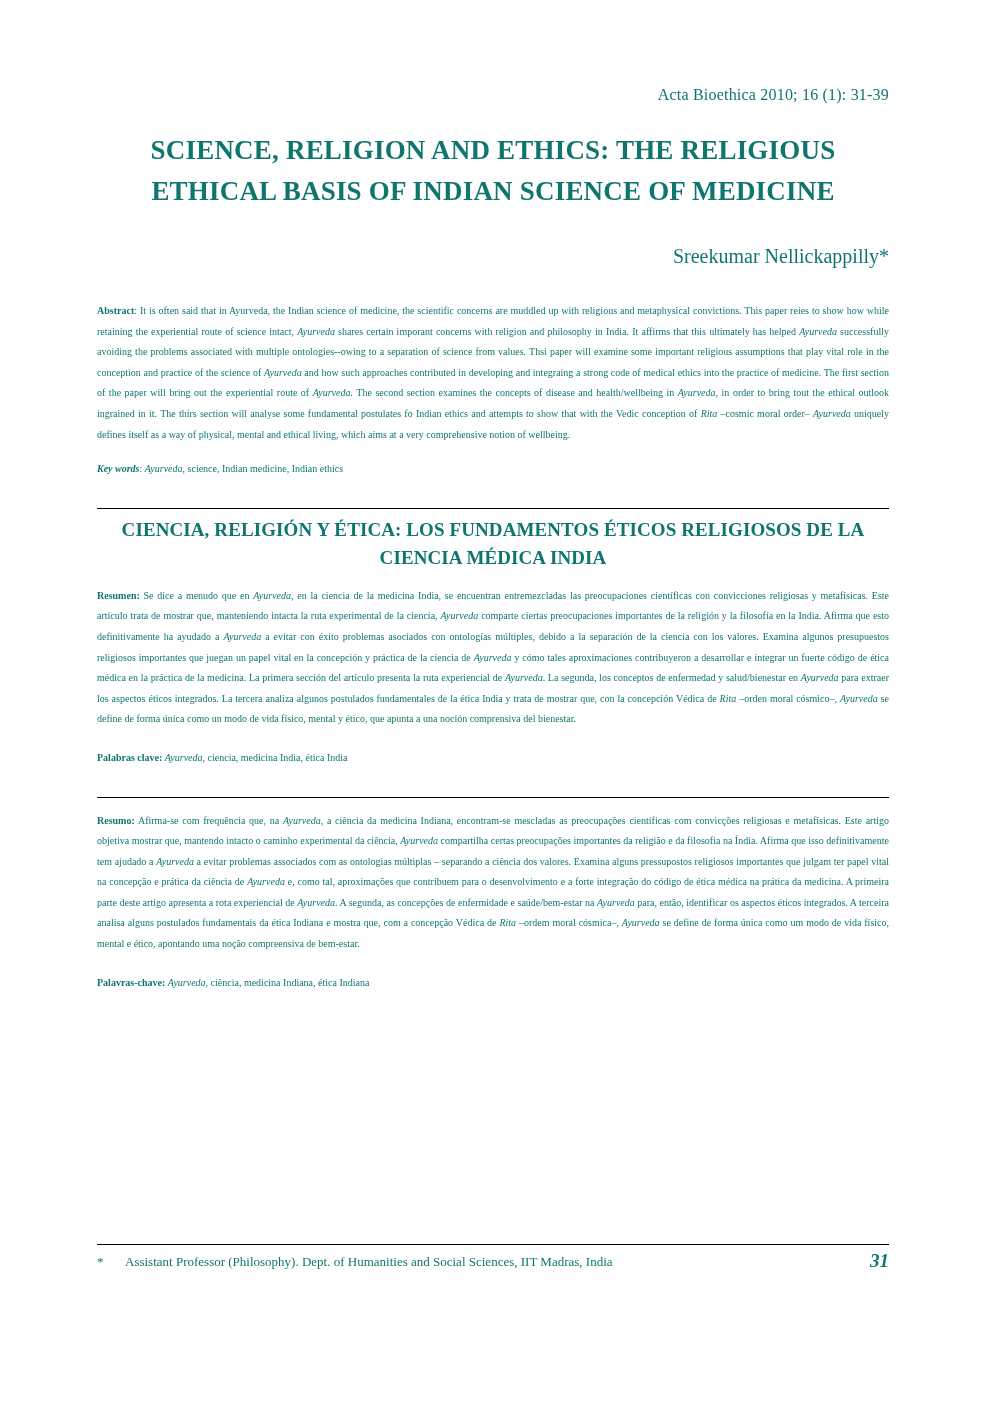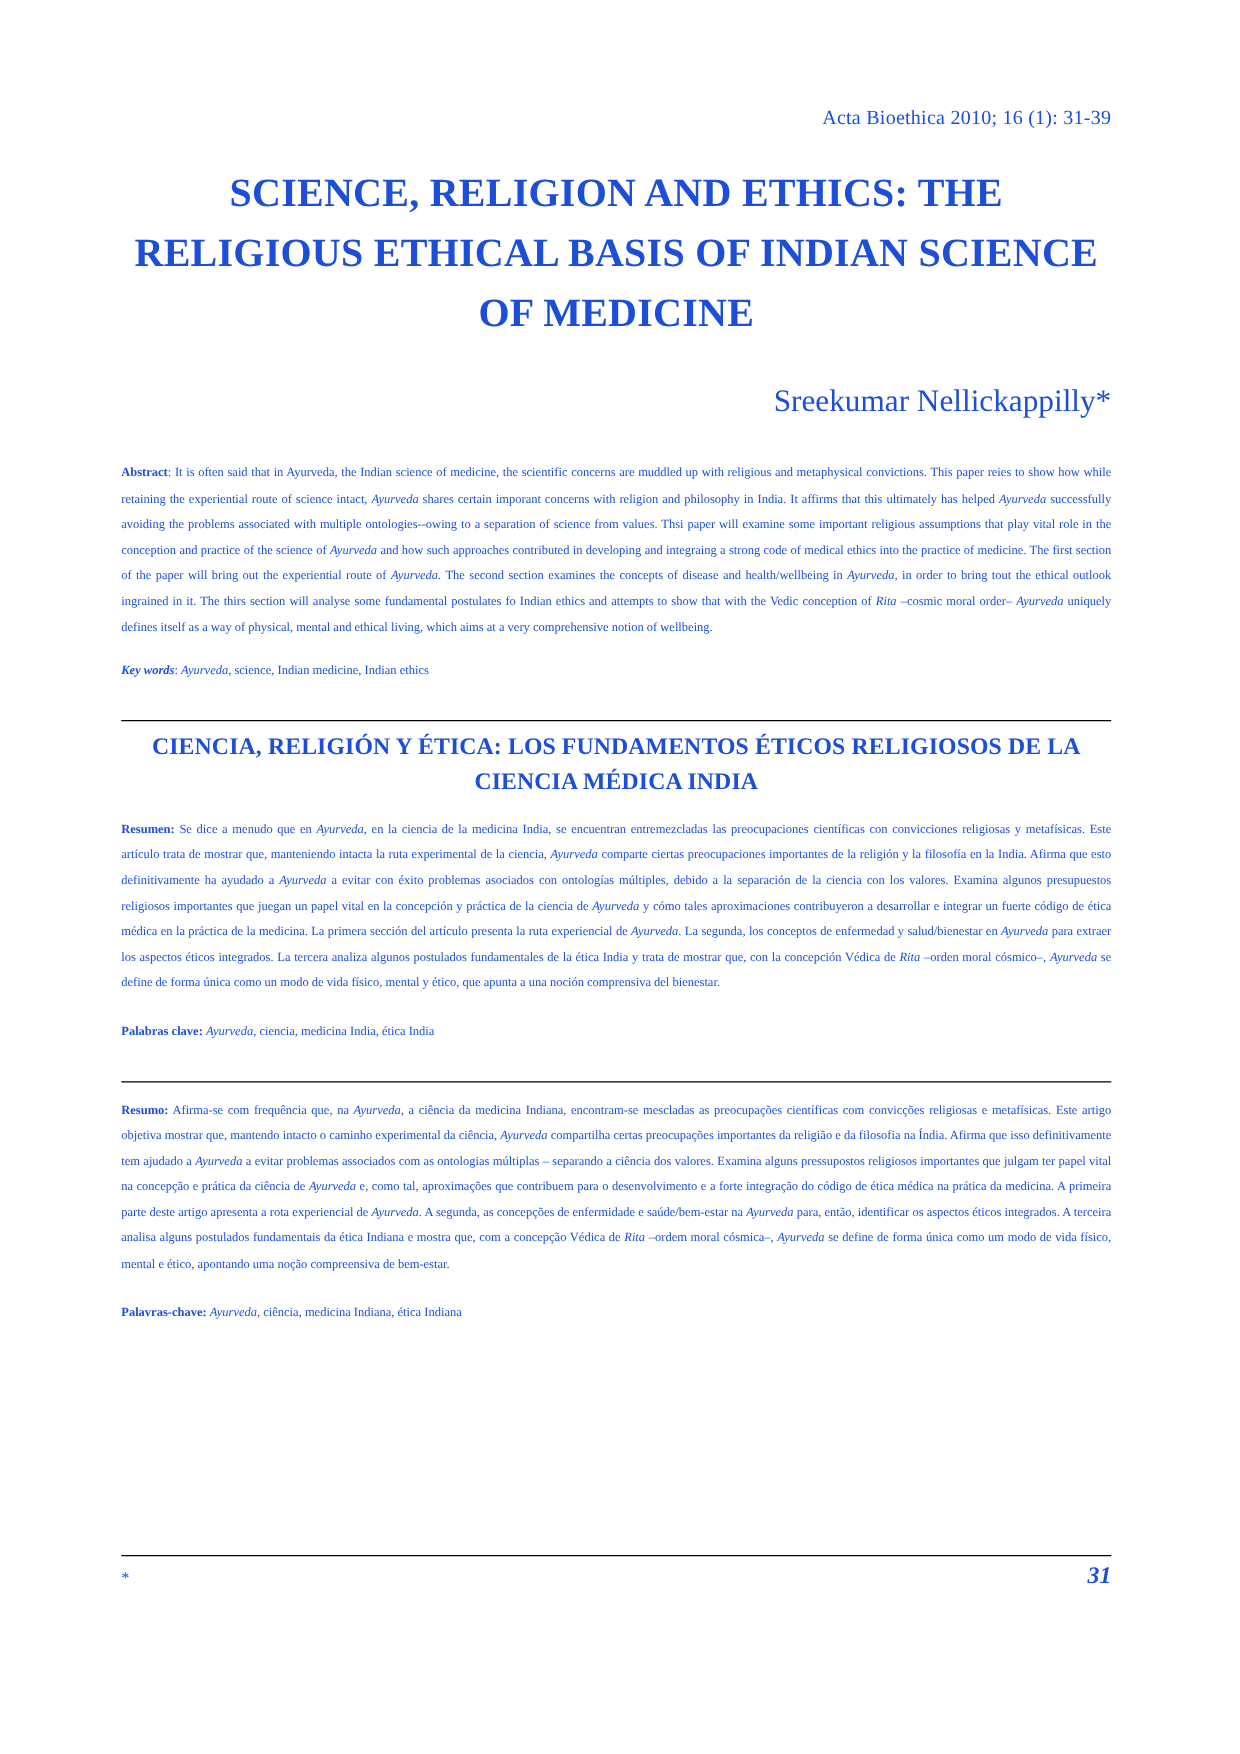--- a/index.html
+++ b/index.html
@@ -1,43 +1,43 @@
 <!DOCTYPE html>
 <html><head>
 <meta charset="utf-8">
 <style>
   html, body { margin: 0; padding: 0; background: #ffffff; }
   .page {
     position: relative;
     width: 984px;
     height: 1403px;
     background: #ffffff;
-    color: #1d4ed8;
+    color: #0f766e;
     font-family: "Liberation Serif", serif;
     overflow: hidden;
   }
   .content { margin-left: 97px; margin-right: 95px; }
   .journal-header {
     padding-top: 86px;
     text-align: right;
     font-size: 16px;
     letter-spacing: 0.2px;
   }
   .article-title {
     margin: 26px 0 0 0;
-    font-size: 32px;
+    font-size: 27px;
     font-weight: bold;
     text-align: center;
     line-height: 1.5;
     letter-spacing: 0.2px;
   }
   .article-author {
     margin-top: 34px;
     text-align: right;
-    font-size: 25px;
+    font-size: 20px;
   }
   .par {
     margin: 0;
     font-size: 10px;
     line-height: 20.6px;
     text-align: justify;
   }
   .abstract-par { margin-top: 33px; }
   .keywords-par { margin-top: 14px; text-align: left; }
   .lang-section { margin-top: 28px; }
@@ -108,18 +108,19 @@
       <p class="par section-keywords"><span style="font-weight: bold;">Palavras-chave:</span><span> </span><span style="font-style: italic;">Ayurveda</span><span>, ciência, medicina Indiana, ética Indiana</span></p>
     </section>
 
   </div>
 
   <div class="footer-block">
     <hr class="rule">
     <div class="footnote-row">
       <div class="footnote-marker">*</div>
       <div class="footnote-text">
+        <div>Assistant Professor (Philosophy). Dept. of Humanities and Social Sciences, IIT Madras, India</div>
       </div>
     </div>
   </div>
 
   <div class="page-number">31</div>
 </div>
 
 </body></html>

